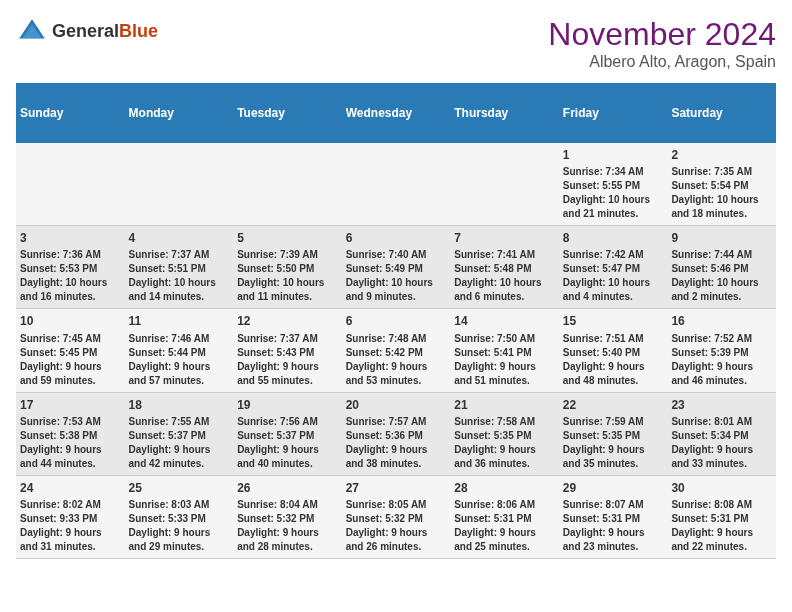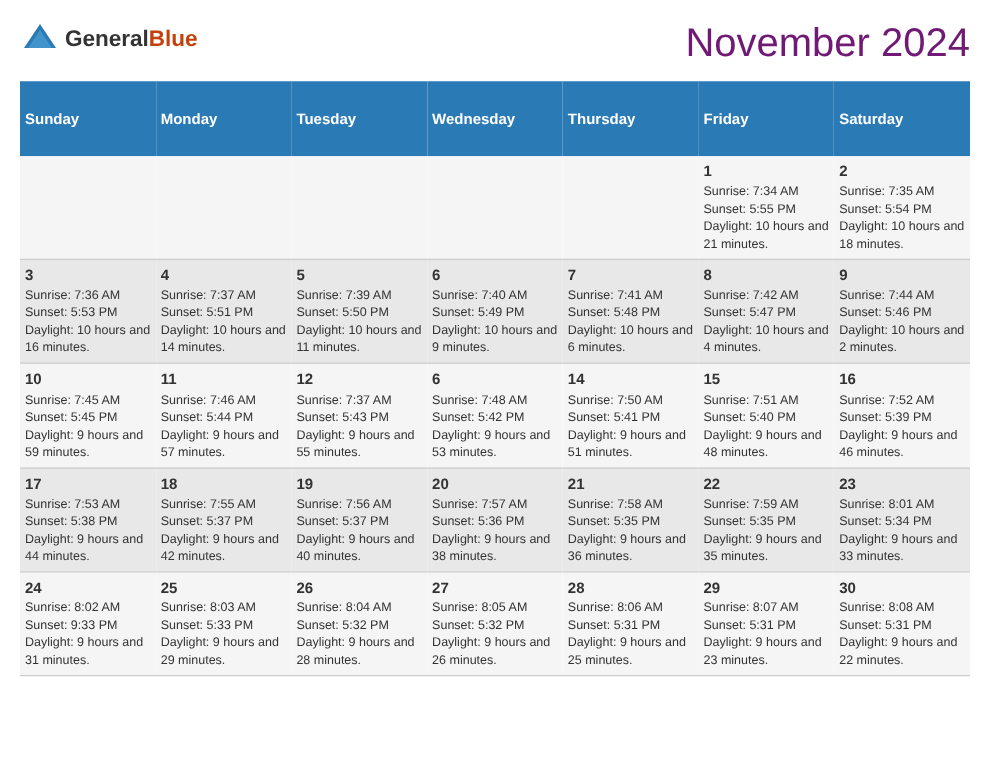--- a/index.html
+++ b/index.html
@@ -85,38 +85,40 @@
     .day-num {
       font-weight: bold;
       font-size: 12px;
       display: block;
       margin-bottom: 2px;
     }
     .day-info {
       font-size: 10px;
       color: #333;
       line-height: 1.4;
+      font-weight: bold;
     }
   </style>
 </head>
 <body>
 
 <div class="header">
   <div class="logo">
     <svg class="logo-icon" viewBox="0 0 40 40" xmlns="http://www.w3.org/2000/svg">
       <polygon points="20,4 36,28 4,28" fill="#2a7ab5"></polygon>
       <polygon points="20,10 32,28 8,28" fill="#5aaee0" opacity="0.5"></polygon>
     </svg>
     <div class="logo-text">
       <span class="general">General</span>
       <span class="blue">Blue</span>
     </div>
   </div>
   <div class="title-block">
     <div class="month-title">November 2024</div>
+    <div class="location-subtitle">Albero Alto, Aragon, Spain</div>
   </div>
 </div>
 
 <table>
   <thead>
     <tr>
     <th>Sunday</th>
         <th>Monday</th>
         <th>Tuesday</th>
         <th>Wednesday</th>

